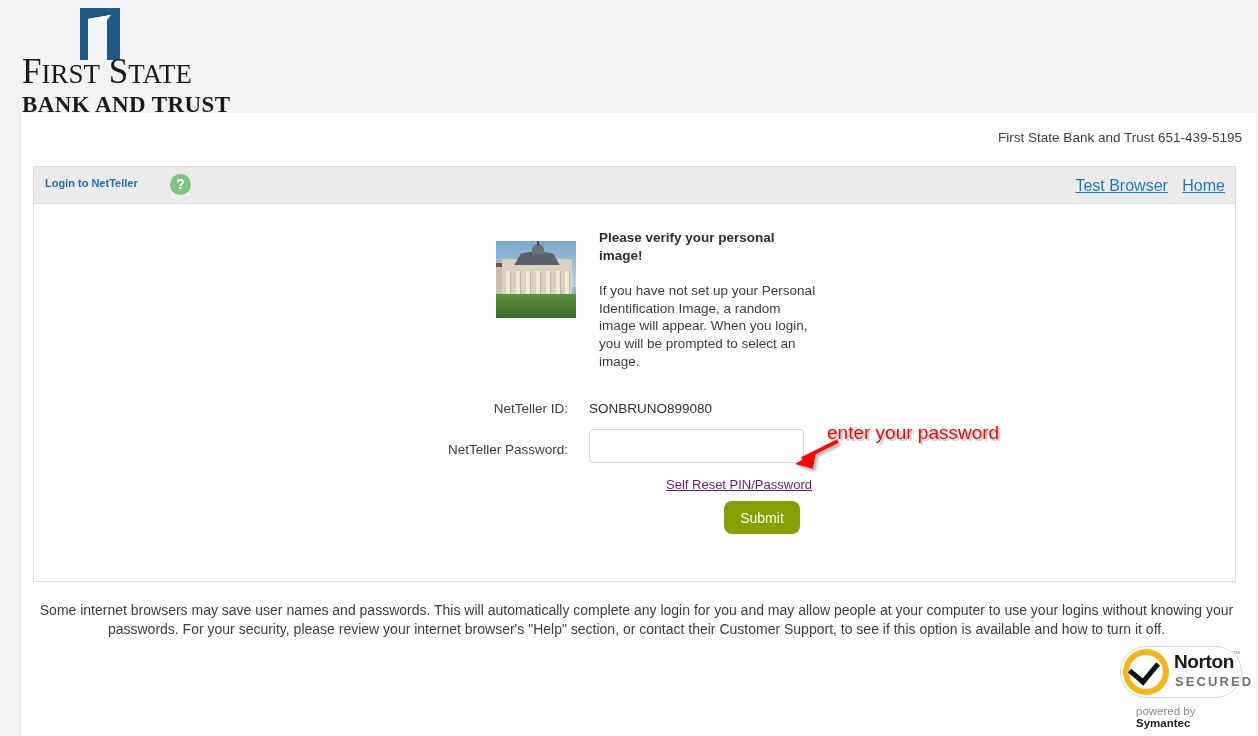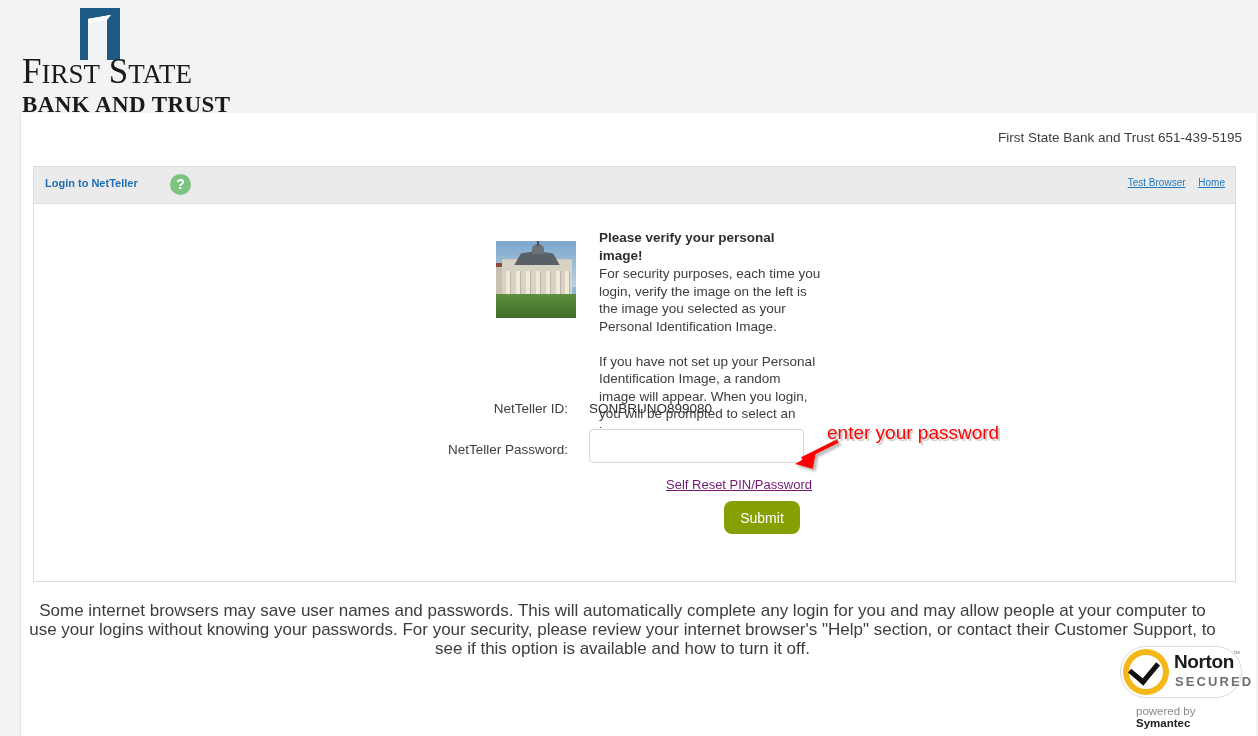--- a/index.html
+++ b/index.html
@@ -121,21 +121,21 @@
     font-size: 14px;
     font-weight: bold;
     text-align: center;
     line-height: 21px;
     cursor: pointer;
   }
   .panel-links {
     position: absolute;
     right: 10px;
     top: 10px;
-    font-size: 10px;
+    font-size: 16px;
   }
   .panel-links a {
     color: #1f78c1;
     text-decoration: underline;
     margin-left: 10px;
   }
 
   
   .verify-block {
     position: absolute;
@@ -297,25 +297,25 @@
     font-family: Liberation Sans, sans-serif;
     font-size: 19px;
     color: #ff0000;
     text-shadow: 2px 2px 1px rgba(150,150,150,0.55);
     white-space: nowrap;
   }
 
   
   .disclaimer {
     position: absolute;
-    left: 4px;
+    left: 18px;
     top: 488px;
     width: 1195px;
     text-align: center;
-    font-size: 17px;
+    font-size: 14px;
     line-height: 19px;
     color: #3d3d3d;
   }
 
   .norton-badge {
     position: absolute;
     left: 1075px;
     top: 533px;
     width: 145px;
     height: 78px;
@@ -436,21 +436,20 @@
           <div class="pi-col" style="left:32px"></div>
           <div class="pi-col" style="left:42px"></div>
           <div class="pi-col" style="left:52px"></div>
           <div class="pi-col" style="left:61px"></div>
         </div>
         <div class="pi-grass"></div>
       </div>
 
       <div class="verify-text">
         <span class="vt-head">Please verify your personal image!</span>
-        <p>For security purposes, each time you login, verify the image on the left is the image you selected as your Personal Identification Image.</p>
         <div class="vt-gap"></div>
         <p>If you have not set up your Personal Identification Image, a random image will appear. When you login, you will be prompted to select an image.</p>
       </div>
     </div>
 
     <div class="form-area">
       <div class="form-label id-label">NetTeller ID:</div>
       <div class="id-value">SONBRUNO899080</div>
 
       <div class="form-label pw-label">NetTeller Password:</div>

